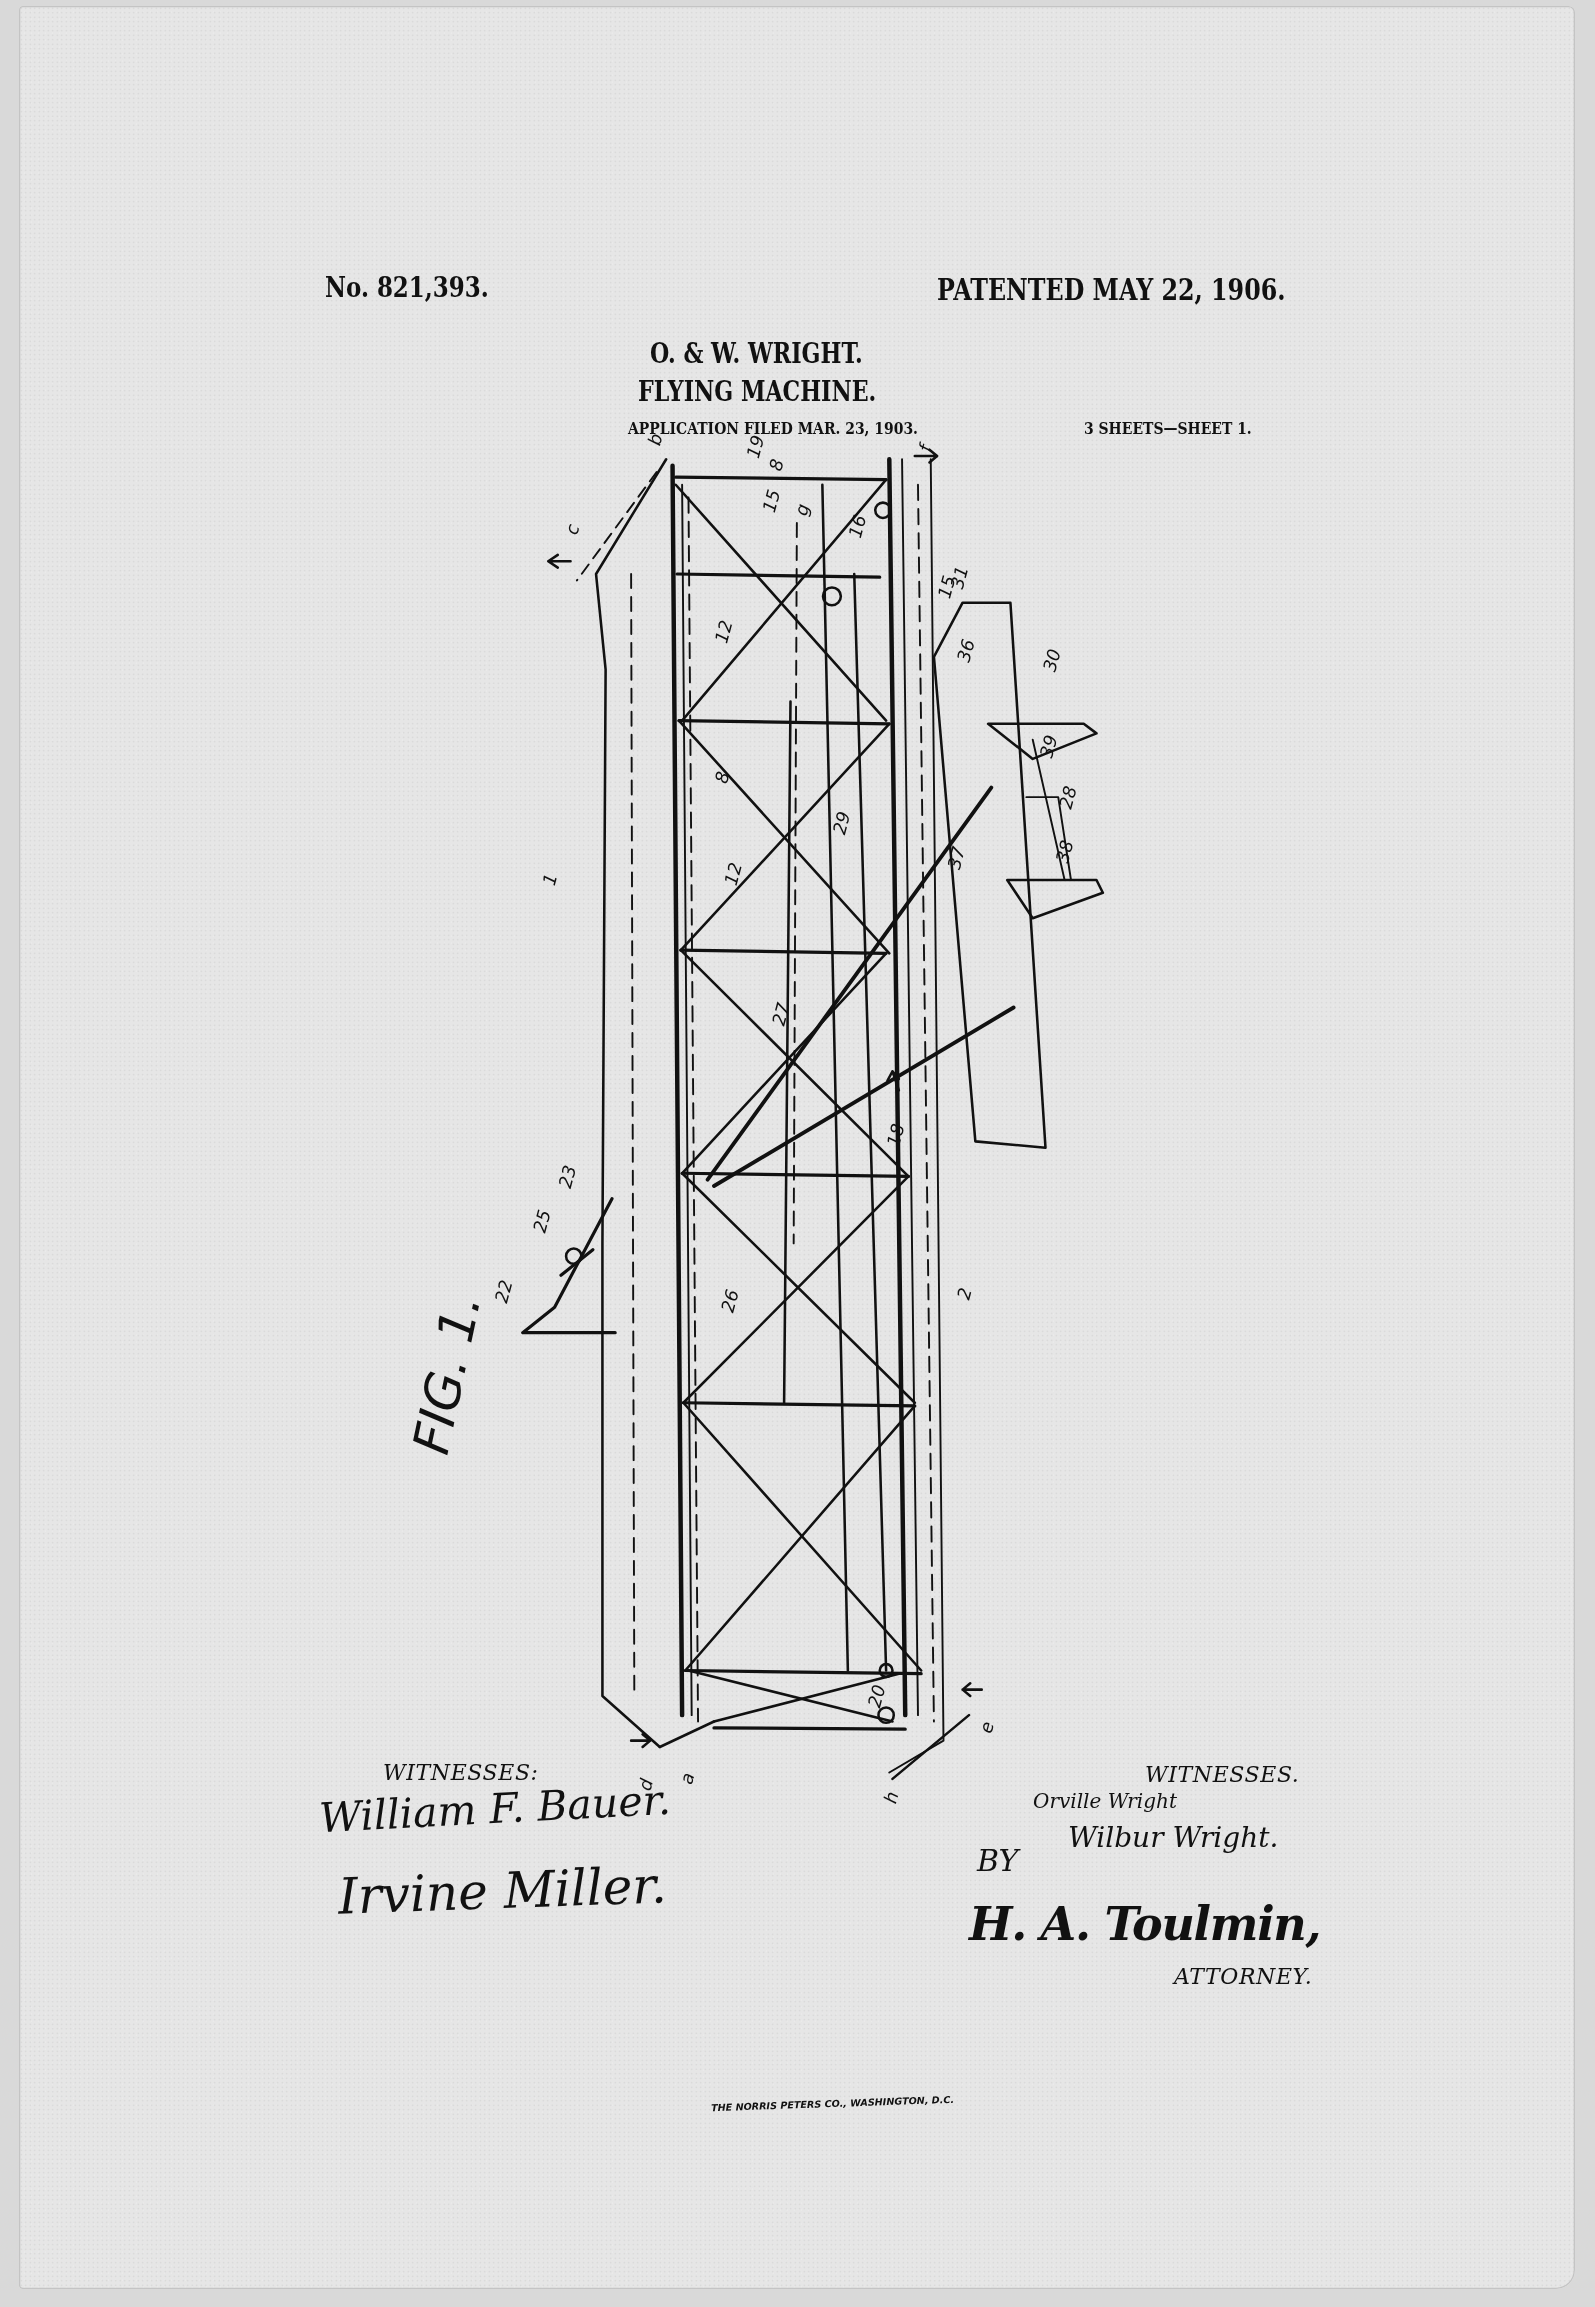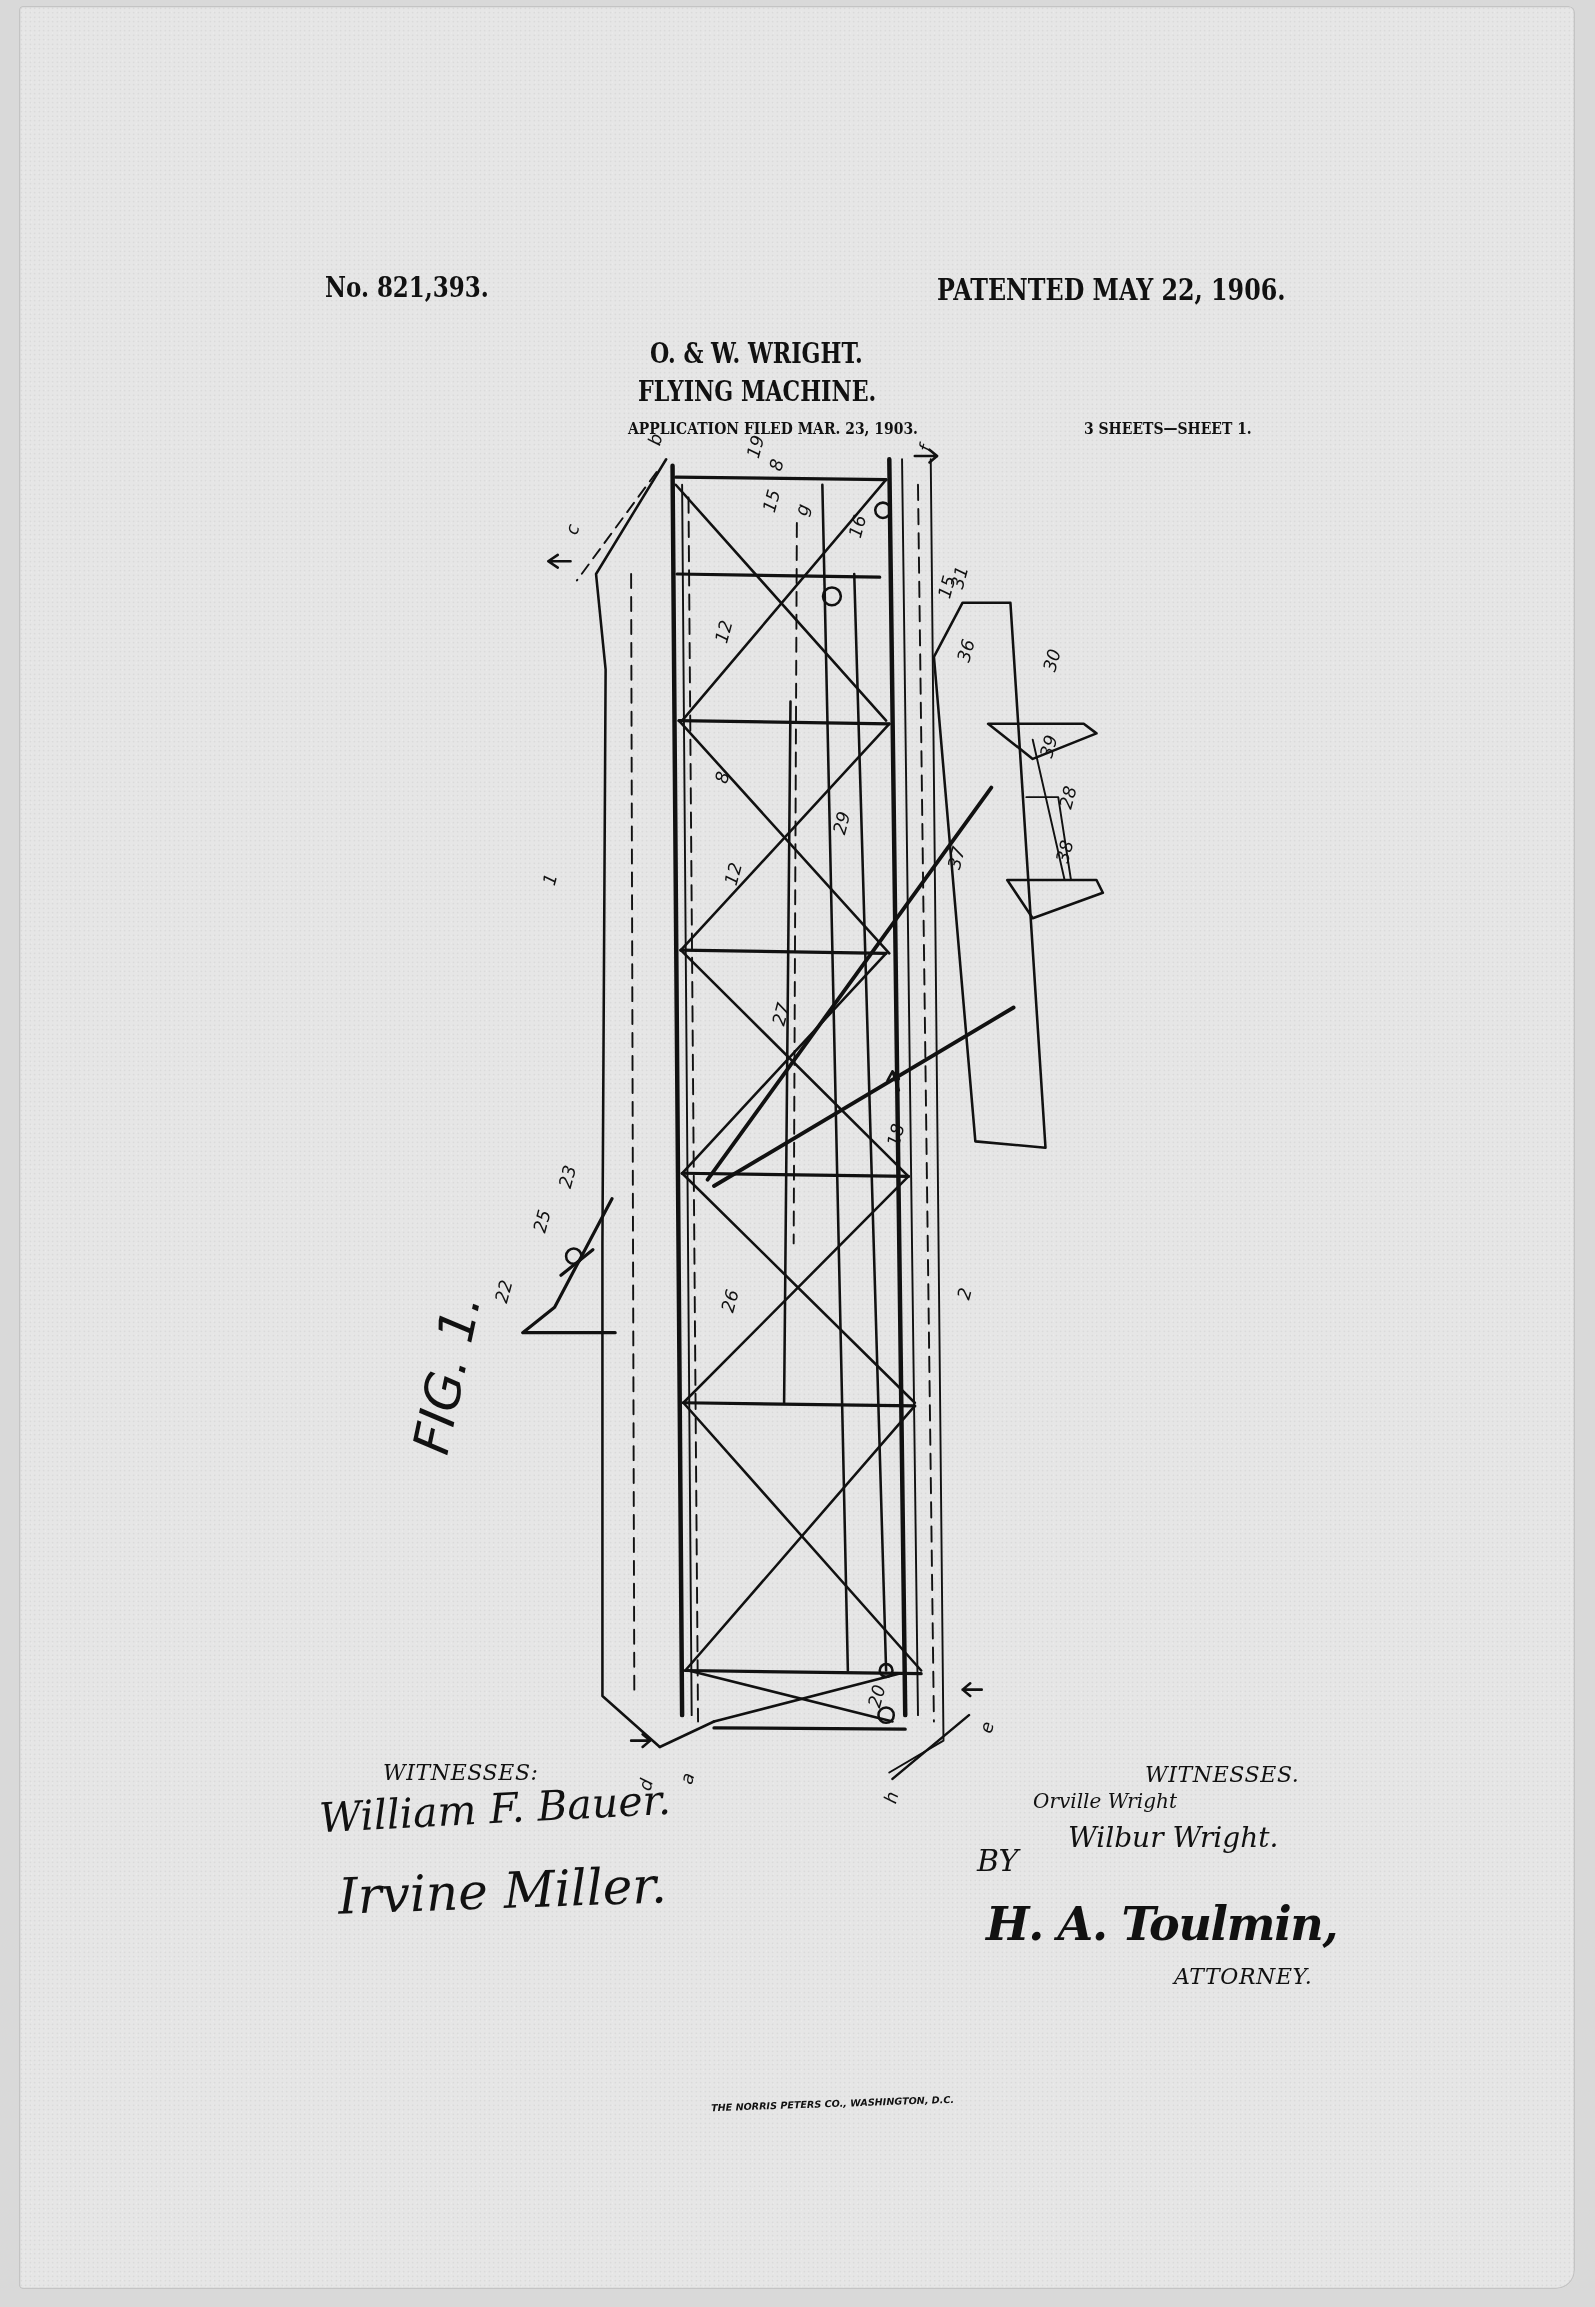--- a/index.html
+++ b/index.html
@@ -20,21 +20,21 @@
   .italic-cap { font-family:"DejaVu Serif", serif; font-style:italic; font-size:22px; letter-spacing:0.6px;text-align:center; }
   .witnesses { left:383px; top:1760px; }
   .inv-label { left:1145px; top:1762px; }
   .attorney { left:1138px; top:1964px;margin-left:36px; }
   .by { left:977px; top:1843px; font-style:italic; font-size:30px; }
   .sig { font-family:"DejaVu Serif", serif; font-style:italic; }
   .sig1 { left:319px; top:1785px; font-size:41px; transform:rotate(-3deg); }
   .sig2 { left:338px; top:1862px; font-size:50px; transform:rotate(-2deg); }
   .inv1 { left:1033px; top:1789px; font-size:20px; }
   .inv2 { left:1033px; top:1821px; font-size:28px;margin-left:35px; }
-  .sig3 { left:969px; top:1897px; font-size:46px; font-weight:bold; letter-spacing:-1.3px;margin-left:17px; }
+  .sig3 { left:969px; top:1897px; font-size:46px; font-weight:bold; letter-spacing:-1.3px; }
   .footer { left:711px; top:2098px; font-family:"DejaVu Sans", sans-serif; font-style:italic; font-weight:bold; font-size:9.6px; transform:rotate(-2deg); }
   svg.drawing { position:absolute; left:0; top:0; }
   .lbl { font-family:"DejaVu Sans", sans-serif; font-style:italic; font-size:28px; fill:#111; }
 </style>
 </head>
 <body>
 
 <div class="sheet"></div>
 
 <div class="txt hdr patno">No. 821,393.</div>

